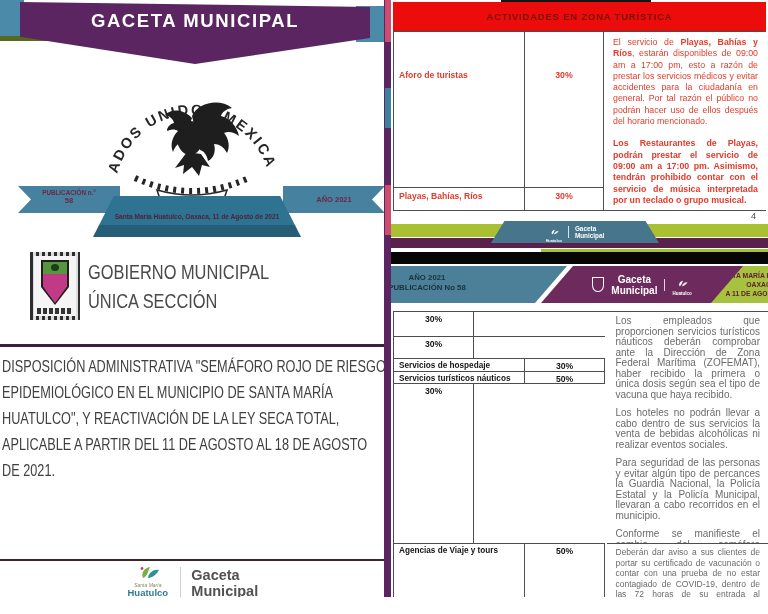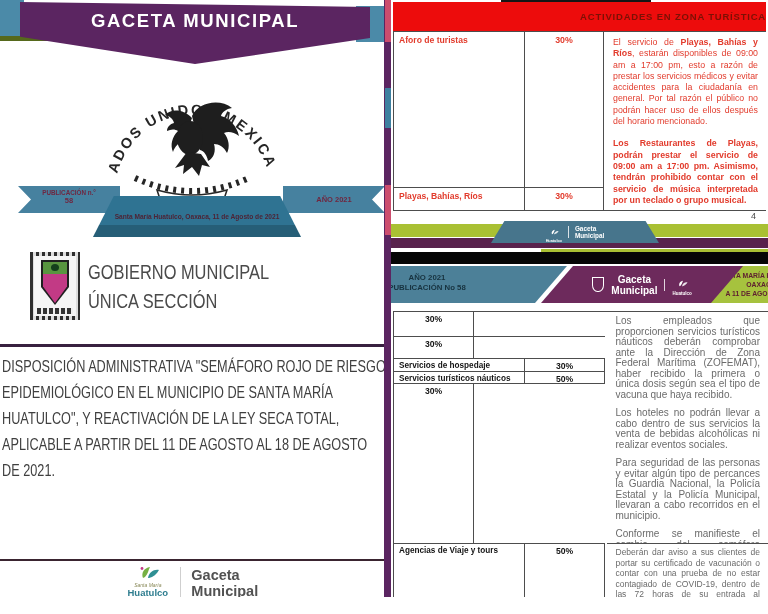--- a/index.html
+++ b/index.html
@@ -64,28 +64,28 @@
   .left-border { position:absolute; left:384px; top:0; width:7px; height:614px; background:#5b2561; }
   .lb-pink1 { position:absolute; left:385px; top:0;   width:6px; height:42px;  background:#cc4d6e; }
   .lb-teal  { position:absolute; left:385px; top:88px; width:6px; height:40px; background:#3e80a0; }
   .lb-pink2 { position:absolute; left:385px; top:185px; width:6px; height:50px; background:#cc4d6e; }
 
   
   .right-pane { position:absolute; left:391px; top:0; width:377px; height:614px; background:#fff; overflow:hidden; }
   .p4-topline { position:absolute; left:110px; top:0; width:150px; height:2px; background:#151515; }
 
   .p4-redbar { position:absolute; left:2px; top:2px; width:373px; height:29px; background:#ed0c0c;
-               display:flex; align-items:center; justify-content:flex-end; }
+               display:flex; align-items:center; justify-content:center; }
   .p4-redbar span { color:#7c1004; font-size:9.5px; font-weight:bold; letter-spacing:.8px; }
 
   .p4-table { position:absolute; left:2px; top:31px; width:373px; height:180px;
               border:1.4px solid #4d4d4d; border-right:none; display:flex; }
   .p4-col1 { width:131px; border-right:1.4px solid #4d4d4d; position:relative; }
   .p4-col2 { width:79px;  border-right:1.4px solid #4d4d4d; position:relative; }
-  .p4-cell-top { padding:3px 5px; }
+  .p4-cell-top { padding:3px 5px;margin-top:35px; }
   .p4-row2-line { position:absolute; left:0; right:0; top:155px; border-top:1.4px solid #4d4d4d; padding:3px 5px; }
   .p4-lbl { font-size:8.6px; font-weight:bold; color:#e23b2c; }
   .p4-val { font-size:8.8px; font-weight:bold; color:#e23b2c; text-align:center; }
   .p4-col3 { flex:1; padding:5px 8px 0 9px; color:#e23b2c; font-size:8.8px; line-height:11.3px; text-align:justify; }
   .p4-col3 .p2 { margin-top:11px; font-weight:bold; }
   .p4-pagenum { position:absolute; left:360px; top:211px; font-size:9px; color:#4a4a4a; }
 
   .band-lime   { position:absolute; left:0; top:224px; width:377px; height:13px; background:#a9c033; }
   .band-purple { position:absolute; left:0; top:238px; width:377px; height:10px; background:#59224d; }
   .band-lime2  { position:absolute; left:150px; top:249px; width:227px; height:3px; background:#a9c033; }

